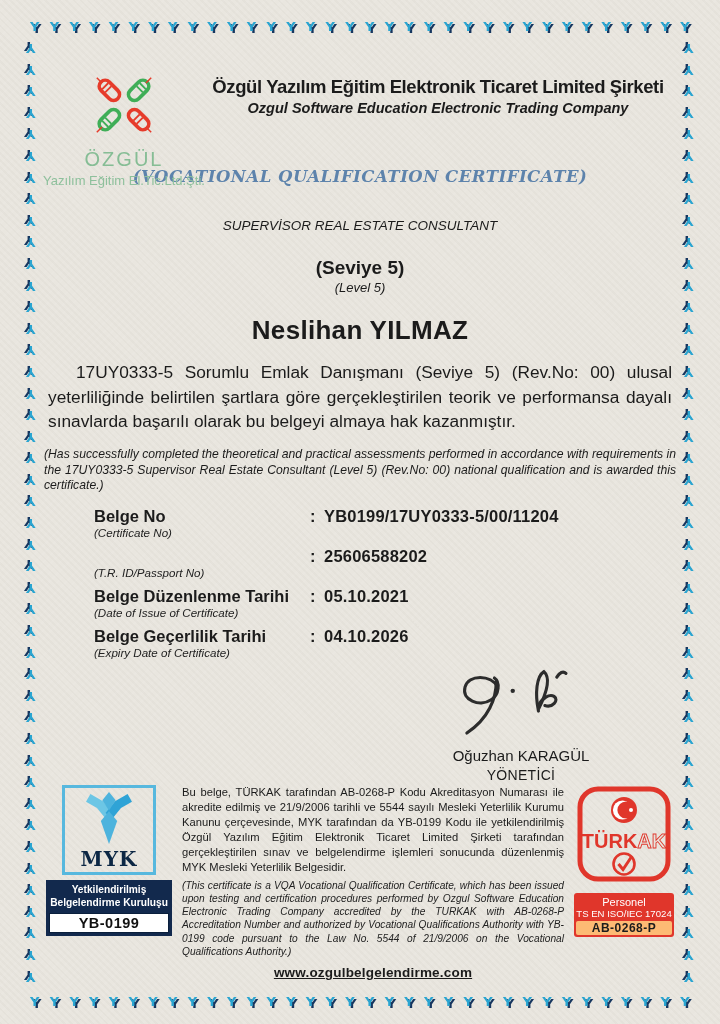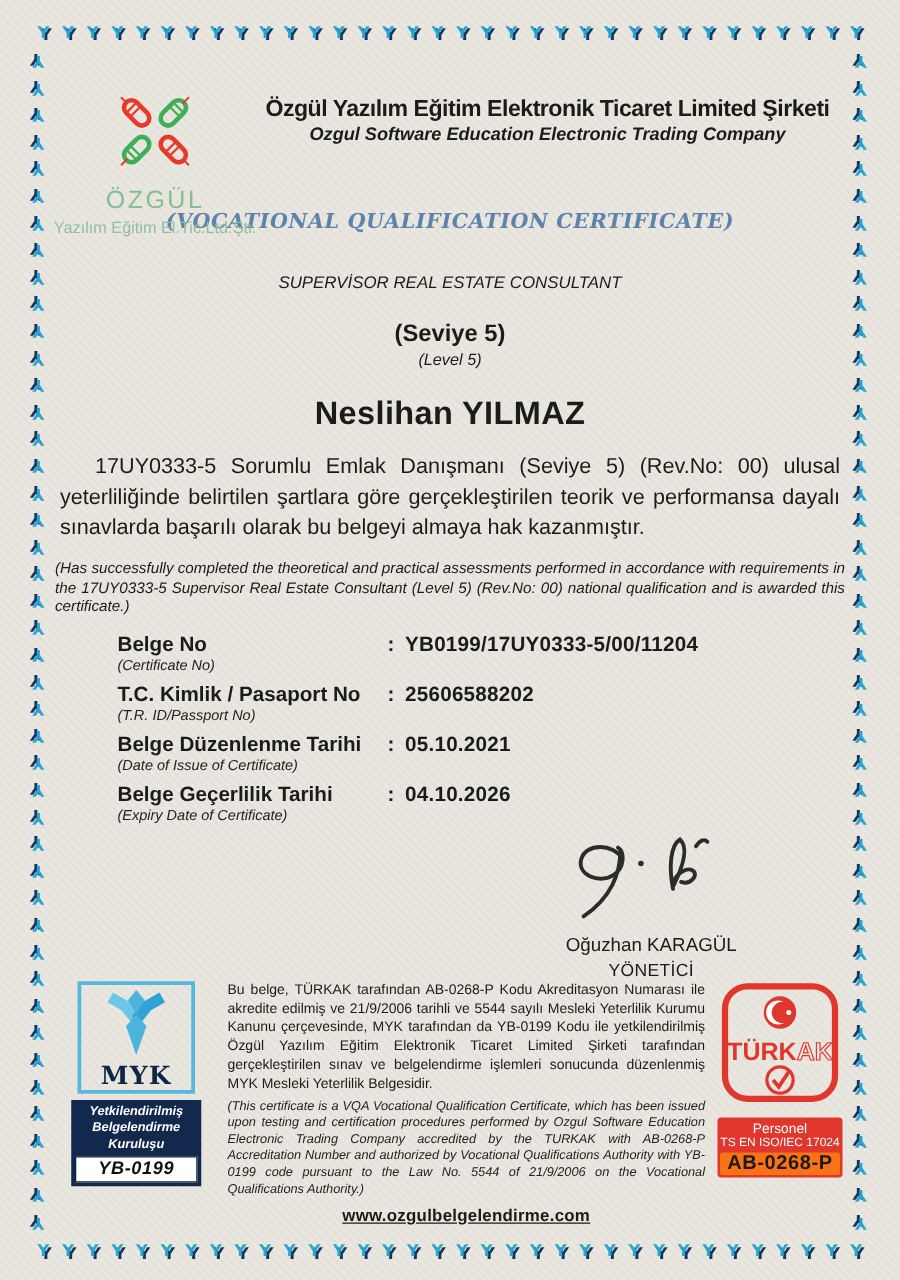--- a/index.html
+++ b/index.html
@@ -68,33 +68,33 @@
   
   .sign-block { margin:0 52px 0 auto; width:210px; text-align:center; }
   .sign-name { font-size:15px; margin-top:-2px; }
   .sign-title { font-size:14px; margin-top:3px; letter-spacing:0.3px; }
 
   
   .footer { margin-top:auto; display:flex; gap:8px; align-items:flex-start; padding:0 2px; }
   .myk-col { width:130px; text-align:center; flex:none; }
   .myk-box { margin:0 auto; width:94px; height:90px; border:3px solid #57b8de; display:flex; flex-direction:column; align-items:center; justify-content:flex-start; padding-top:4px; }
   .myk-word { font-family:"DejaVu Serif", serif; font-weight:bold; font-size:20px; color:#0c2744; letter-spacing:1px; line-height:1; margin-top:1px; }
-  .myk-navy { margin:5px auto 0 auto; width:104px; background:#12294d; color:#fff; padding:4px 3px 3px 3px; font-size:10.2px; font-weight:bold; line-height:1.25;font-style:italic; }
+  .myk-navy { margin:5px auto 0 auto; width:126px; background:#12294d; color:#fff; padding:4px 3px 3px 3px; font-size:10.2px; font-weight:bold; line-height:1.25; }
   .myk-code { background:#fff; color:#111; border:1px solid #0a1f3c; margin-top:3px; font-size:14.5px; font-weight:bold; letter-spacing:0.5px; padding:0 2px; }
 
   .mid-col { flex:1; min-width:0; }
   .footer-tr { font-size:11.2px; line-height:1.33; text-align:justify; }
   .footer-en { font-size:10.2px; font-style:italic; line-height:1.3; text-align:justify; margin-top:4px; color:#222; }
   .website { text-align:center; font-weight:bold; font-size:13.5px; text-decoration:underline; margin-top:7px; letter-spacing:0.2px; }
 
   .turkak-col { width:104px; text-align:center; flex:none; }
   .turkak-badge { margin:6px auto 0 auto; width:100px; background:#e0362b; border-radius:3px; padding:3px 2px 2px 2px; color:#fff; }
   .tb-1 { font-size:11px; }
   .tb-2 { font-size:9.6px; white-space:nowrap; }
-  .tb-code { background:#f97316; color:#1c1c1c; font-weight:bold; font-size:16px; margin-top:2px; border-radius:2px; padding:0 1px; letter-spacing:0.5px; }
+  .tb-code { background:#fdba74; color:#1c1c1c; font-weight:bold; font-size:12px; margin-top:2px; border-radius:2px; padding:0 1px; letter-spacing:0.5px; }
 </style>
 </head>
 <body>
 
 <div class="page">
 
   <div class="bY b-top">
       <span>Y</span>
       <span>Y</span>
       <span>Y</span>
@@ -306,21 +306,20 @@
     <div class="statement-en">(Has successfully completed the theoretical and practical assessments performed in accordance with requirements in the 17UY0333-5 Supervisor Real Estate Consultant (Level 5) (Rev.No: 00) national qualification and is awarded this certificate.)</div>
 
     <div class="fields">
       <div class="field-row">
         <div class="f-label">Belge No</div>
         <div class="f-sub">(Certificate No)</div>
         <div class="f-colon">:</div>
         <div class="f-value">YB0199/17UY0333-5/00/11204</div>
       </div>
       <div class="field-row">
-        <div class="f-label">T.C. Kimlik / Pasaport No</div>
         <div class="f-sub">(T.R. ID/Passport No)</div>
         <div class="f-colon">:</div>
         <div class="f-value">25606588202</div>
       </div>
       <div class="field-row">
         <div class="f-label">Belge Düzenlenme Tarihi</div>
         <div class="f-sub">(Date of Issue of Certificate)</div>
         <div class="f-colon">:</div>
         <div class="f-value">05.10.2021</div>
       </div>

